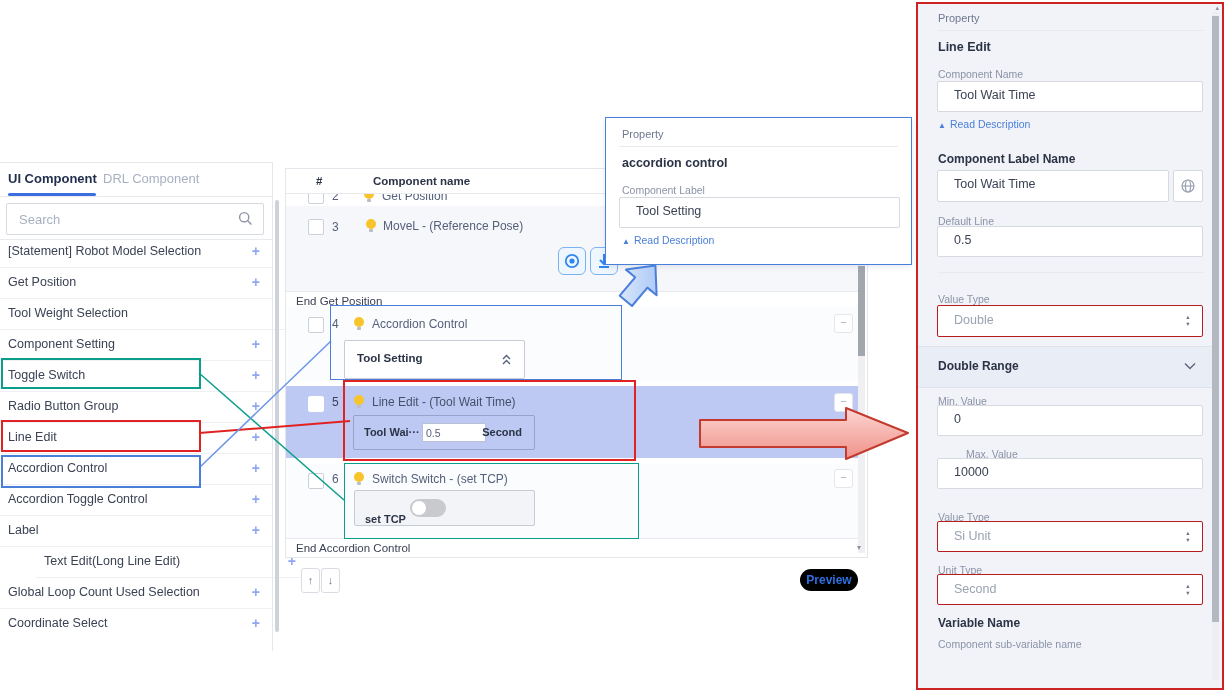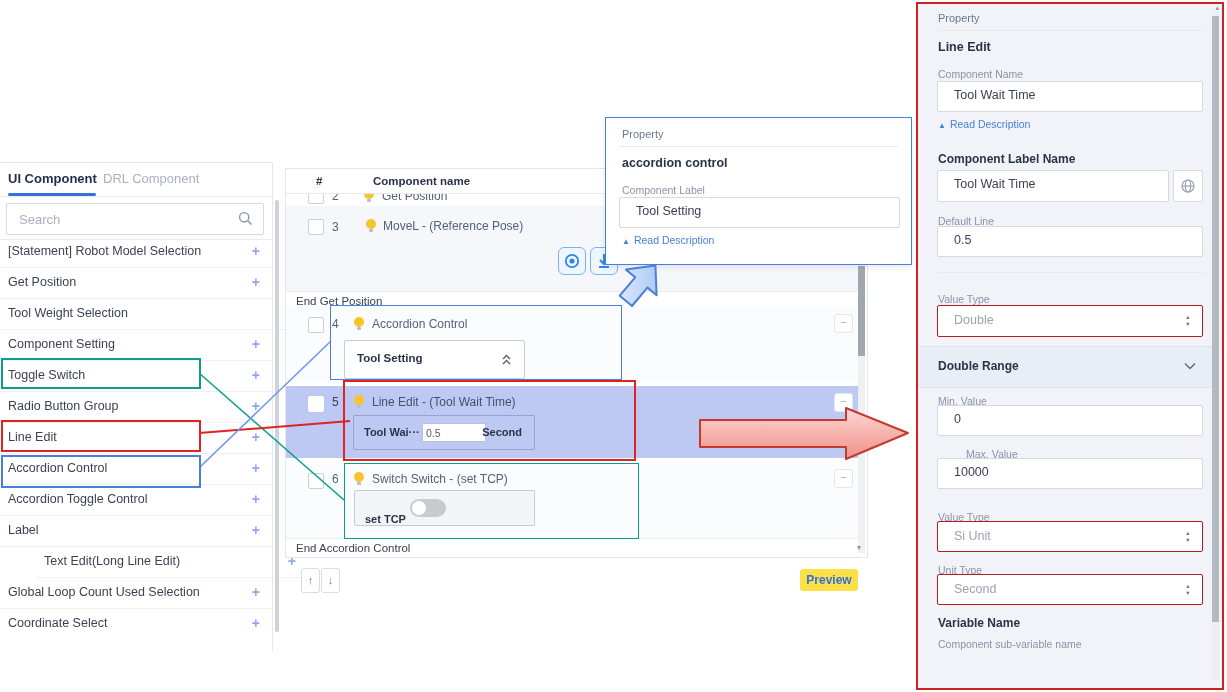--- a/index.html
+++ b/index.html
@@ -28,21 +28,21 @@
   .bulb{position:absolute;width:10px;height:10px;border-radius:50%;background:#f7c52b;}
   .bulb::after{content:"";position:absolute;left:3px;top:10px;width:4px;height:3px;background:#b9bec8;border-radius:1px;}
   .rname{position:absolute;font-size:12px;color:#55617a;}
   .endrow{position:absolute;font-size:11.5px;color:#3b4254;left:10px;}
   .innerbox{position:absolute;border-radius:2px;}
   .minusbtn{position:absolute;width:17px;height:17px;background:#fff;border:1px solid #e4e6ec;border-radius:3px;color:#a9aeb8;font-size:11px;text-align:center;line-height:15px;cursor:pointer;}
   .iconbtn{position:absolute;width:26px;height:26px;border:1.5px solid #7db2f2;border-radius:6px;background:#eef6ff;cursor:pointer;}
   .tscroll-track{position:absolute;left:572px;top:95px;width:7px;height:289px;background:#f0f0f2;}
   .tscroll-thumb{position:absolute;left:572px;top:97px;width:7px;height:90px;background:#a2a7ae;cursor:pointer;}
   .toolbtn{position:absolute;width:17px;height:23px;background:#fff;border:1px solid #d9dce2;border-radius:3px;color:#6b7487;font-size:11px;text-align:center;line-height:22px;cursor:pointer;}
-  .preview{position:absolute;left:800px;top:569px;width:58px;height:22px;background:#fde047;border-radius:3px;color:#2f6fe0;font-weight:bold;font-size:12px;text-align:center;line-height:22px;cursor:pointer;}
+  .preview{position:absolute;left:800px;top:569px;width:58px;height:22px;background:#000000;border-radius:11px;color:#2f6fe0;font-weight:bold;font-size:12px;text-align:center;line-height:22px;cursor:pointer;}
   .toggle{position:absolute;width:36px;height:18px;background:#c9cacd;border-radius:9px;cursor:pointer;}
   .toggle .knob{position:absolute;left:2px;top:2px;width:14px;height:14px;background:#fff;border-radius:50%;}
   .lineinput{position:absolute;background:#fff;border:1px solid #b9c0d8;font-size:10.5px;color:#55617a;padding:0 3px;font-family:"Liberation Sans",sans-serif;}
   
   .popup{left:605px;top:117px;width:305px;height:146px;background:#fff;border:1.5px solid #4a7fd9;box-shadow:0 2px 6px rgba(60,80,140,.12);z-index:6;}
   .popup .title,.rp .title{position:absolute;font-size:11px;color:#6e7890;}
   .field-label{position:absolute;font-size:10.5px;color:#8b93a7;}
   .inputbox{position:absolute;background:#fff;border:1px solid #d6d9e0;border-radius:2px;}
   .inputbox input{position:absolute;left:14px;top:5px;width:85%;border:0;outline:0;font-size:12.5px;color:#3b4254;background:transparent;font-family:"Liberation Sans",sans-serif;}
   .readdesc{position:absolute;font-size:10.5px;color:#4a7fd9;cursor:pointer;}

